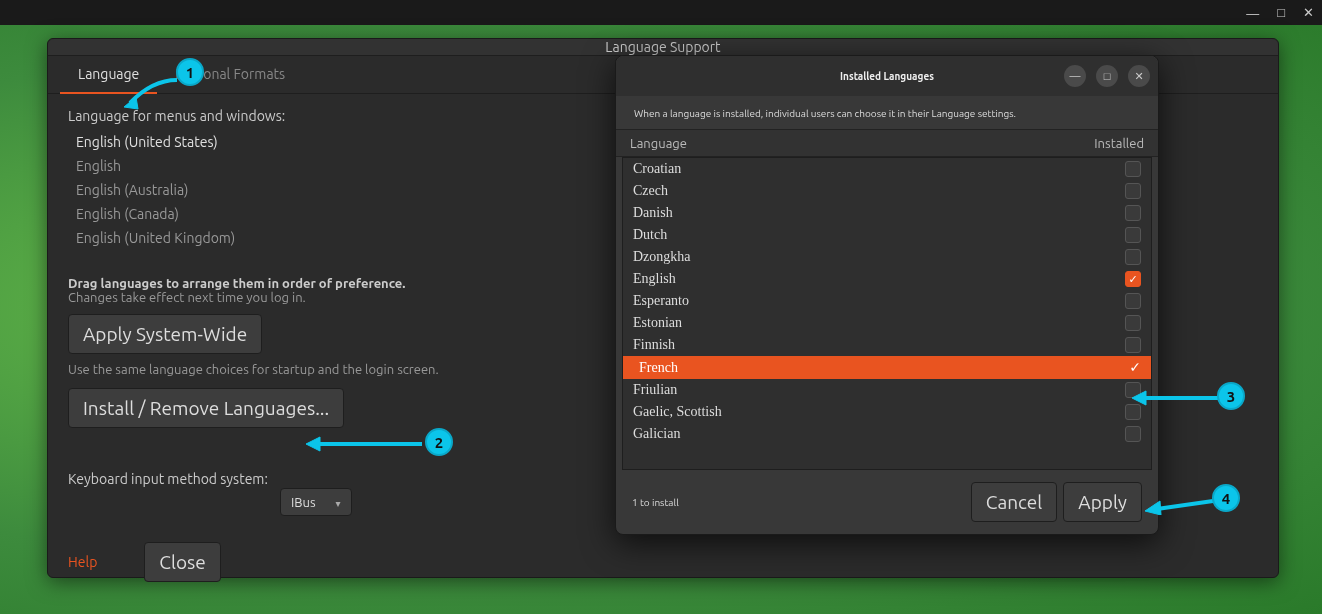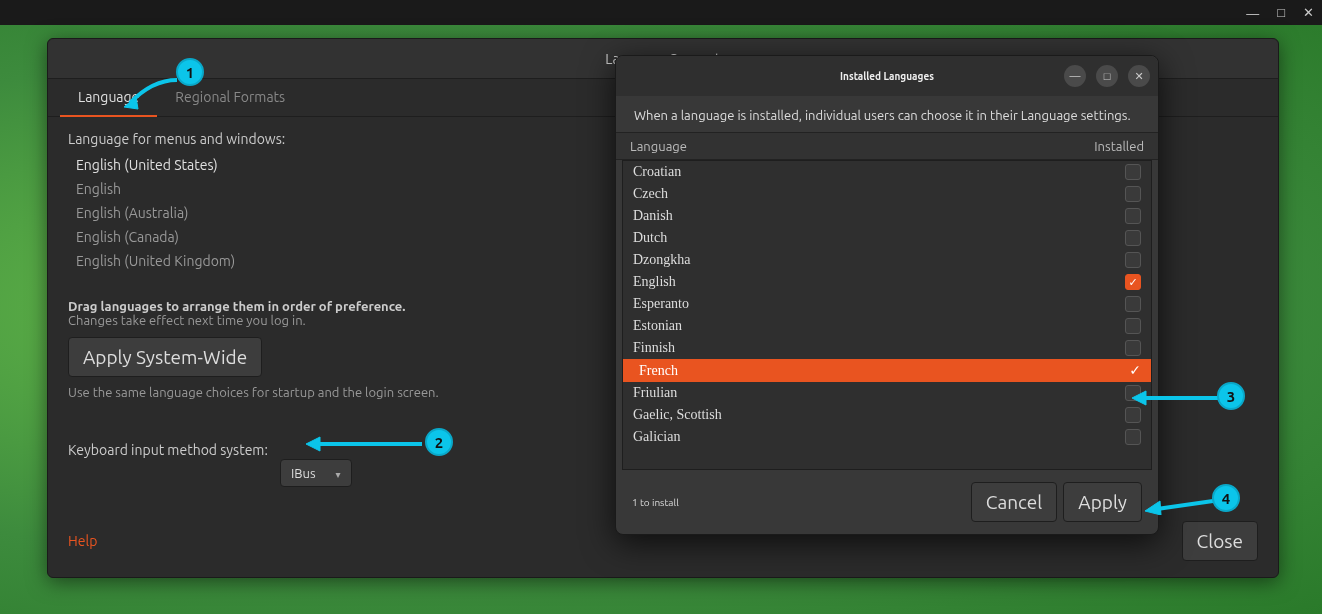--- a/index.html
+++ b/index.html
@@ -113,21 +113,21 @@
   font-size: 13px;
   display: flex;
   align-items: flex-end;
   gap: 20px;
   cursor: pointer;
   margin-top: 46px;
 }
 .chevron { font-size: 10px; color: #aaa;}
 .footer {
   display: flex;
-  justify-content: space-between;
+  justify-content: flex-start;
   padding: 12px 20px 16px;
   align-items: center;
   gap: 47px;
 }
 .help-link { color: #e95420; font-size: 14px; cursor: pointer; }
 .close-btn { }
 
 
 .dialog {
   position: absolute;
@@ -166,21 +166,21 @@
   display: flex;
   align-items: center;
   justify-content: center;
   color: #ccc;
   font-size: 11px;
   cursor: pointer;
 }
 .dialog-desc {
   padding: 12px 18px 10px;
   color: #ddd;
-  font-size: 13px;
+  font-size: 10px;
 }
 .lang-table-header {
   display: flex;
   justify-content: space-between;
   padding: 6px 14px;
   background: #323232;
   color: #bbb;
   font-size: 13px;
   border-top: 1px solid #222;
   border-bottom: 1px solid #222;
@@ -285,20 +285,21 @@
       <div class="lang-item first">English (United States)</div>
       <div class="lang-item">English</div>
       <div class="lang-item">English (Australia)</div>
       <div class="lang-item">English (Canada)</div>
       <div class="lang-item">English (United Kingdom)</div>
     </div>
     <div class="hint1">Drag languages to arrange them in order of preference.</div>
     <div class="hint2">Changes take effect next time you log in.</div>
     <div class="btn">Apply System-Wide</div>
     <div class="hint3">Use the same language choices for startup and the login screen.</div>
+    <div class="btn">Install / Remove Languages...</div>
     <div class="kbd-row">
       <span>Keyboard input method system:</span>
       <div class="select-box">
         <span>IBus</span>
         <span class="chevron">▾</span>
       </div>
     </div>
   </div>
   <div class="footer">
     <span class="help-link">Help</span>

